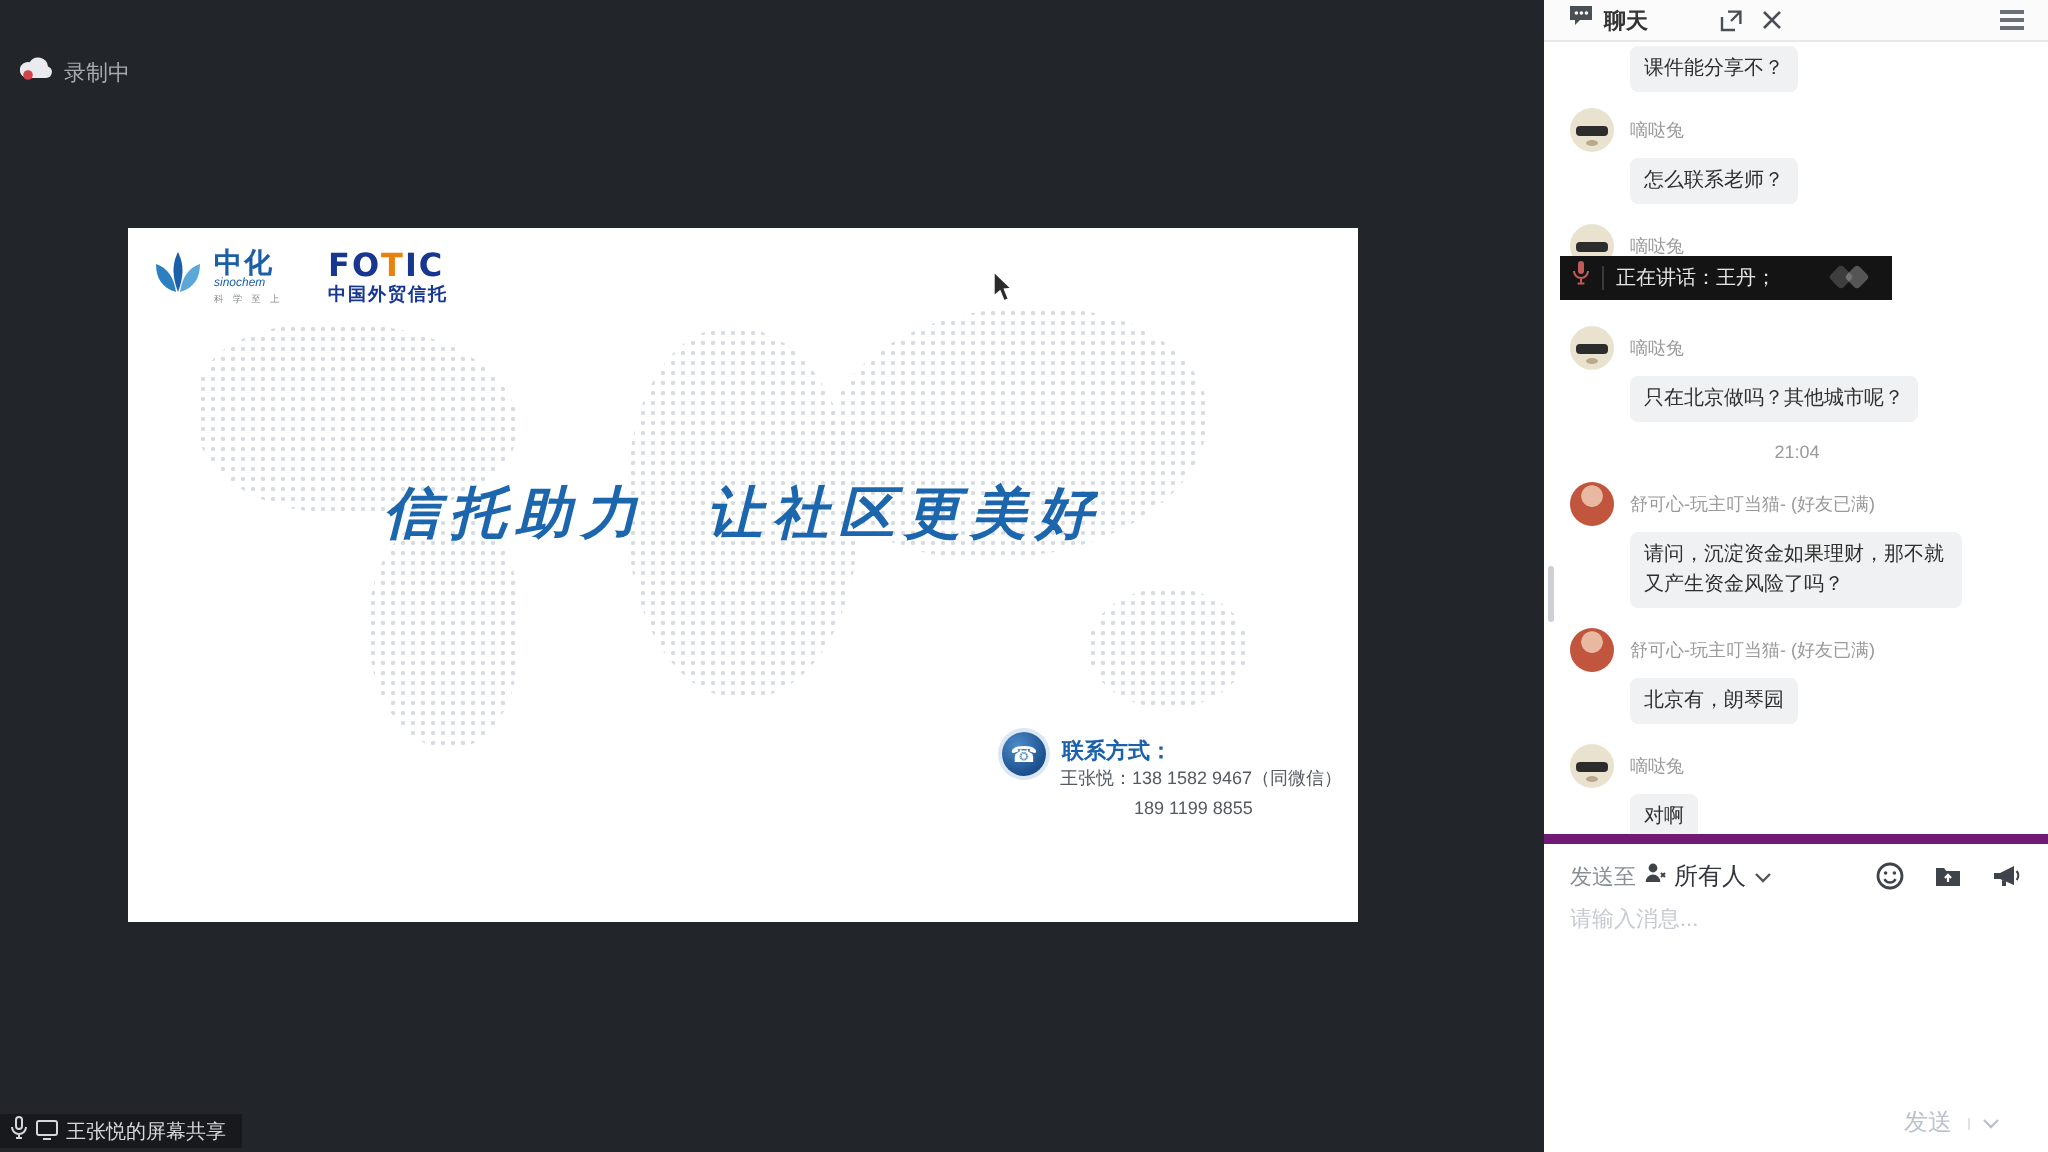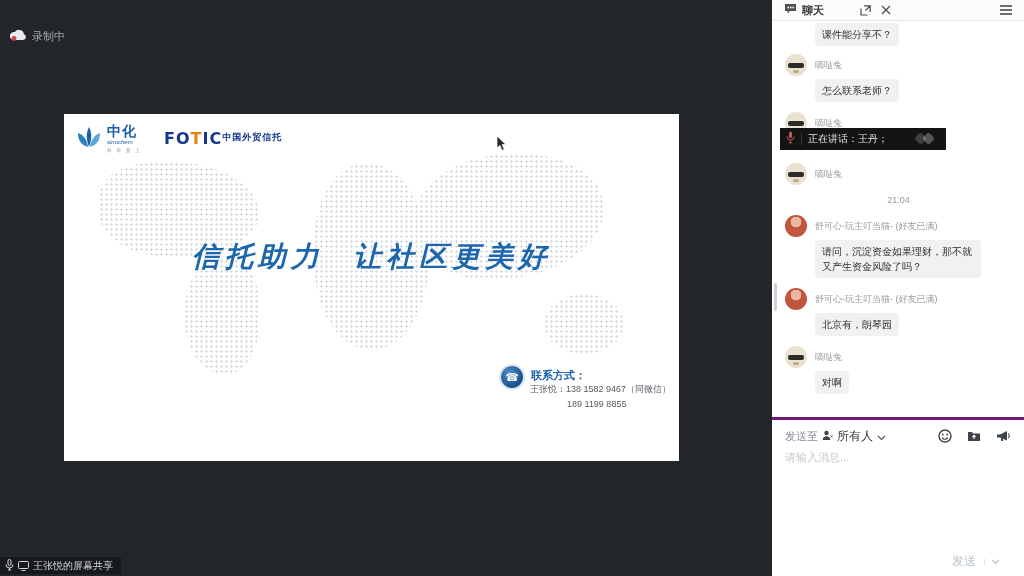--- a/index.html
+++ b/index.html
@@ -25,21 +25,21 @@
   .blob-af { left:250px; top:50px; width:115px; height:185px; border-radius:45% 55% 50% 50%; }
   .blob-as { left:350px; top:40px; width:190px; height:125px; border-radius:55% 45% 60% 40%; }
   .blob-au { left:480px; top:180px; width:80px; height:60px; border-radius:50%; }
 
   .logos { position:absolute; left:12px; top:10px; display:flex; align-items:center; gap:14px; }
   .sino { display:flex; align-items:center; gap:5px; }
   .sino-txt { display:flex; flex-direction:column; line-height:1; }
   .sino-cn { font-size:14px; font-weight:bold; color:#1b5fa8; letter-spacing:1px; }
   .sino-en { font-size:6px; font-style:italic; color:#1b5fa8; margin-top:1px; }
   .sino-slogan { font-size:6px; color:#8a8f94; letter-spacing:2px; margin-top:2px; transform:scale(.8); transform-origin:left; }
-  .fotic { display:flex; flex-direction:row; line-height:1; }
+  .fotic { display:flex; flex-direction:column; line-height:1; }
   .fotic-en { font-size:16px; font-weight:bold; color:#16368f; letter-spacing:1px; font-family:"DejaVu Sans",sans-serif; }
   .fotic-en .t { color:#e8820c; }
   .fotic-cn { font-size:9px; font-weight:bold; color:#16368f; margin-top:2px; letter-spacing:1px; }
 
   .slide-title { position:absolute; left:0; right:0; top:124px; text-align:center;
     font-family:"DejaVu Serif","Liberation Serif",serif; font-style:italic; font-weight:bold;
     font-size:28px; letter-spacing:5px; color:#1c66ae; white-space:pre; }
 
   .contact { position:absolute; left:437px; top:250px; width:175px; }
   .phone-ic { position:absolute; left:0; top:2px; width:22px; height:22px; border-radius:50%;
@@ -81,21 +81,21 @@
   .toast { position:absolute; left:8px; top:128px; width:166px; height:22px; background:#141414;
     display:flex; align-items:center; padding:0 6px; gap:6px; }
   .toast-div { width:1px; height:12px; background:#3a3a3a; }
   .toast-txt { font-size:10px; color:#e4e4e4; white-space:nowrap; }
   .wm { position:absolute; right:8px; top:4px; width:26px; height:14px; }
   .wm i { position:absolute; width:9px; height:9px; background:#ffffff; opacity:.18; transform:rotate(45deg); border-radius:2px; top:2px; }
   .wm i:first-child { left:4px; } .wm i:last-child { left:12px; opacity:.28; }
 
   .chat-scrollbar { position:absolute; left:2px; top:283px; width:3px; height:28px; background:#cdd0d4; border-radius:2px; }
 
-  .chat-footer { position:absolute; left:0; right:0; top:417px; bottom:0; border-top:3px solid #701a75; }
+  .chat-footer { position:absolute; left:0; right:0; top:417px; bottom:0; border-top:5px solid #701a75; }
   .sendrow { display:flex; align-items:center; gap:4px; padding:7px 12px 5px 13px; }
   .sendto { font-size:11px; color:#8a8f96; }
   .recipient { font-size:12px; color:#33373d; }
   .sr-spacer { flex:1; }
   .sr-ic { display:flex; align-items:center; justify-content:center; width:18px; height:16px; cursor:pointer; }
   .sr-ic + .sr-ic { margin-left:7px; }
   .msg-input { display:block; width:226px; height:78px; margin-left:13px; border:none; outline:none; resize:none;
     font-family:"Liberation Sans","DejaVu Sans",sans-serif; font-size:11px; color:#333; }
   .msg-input::placeholder { color:#c6cad1; }
   .sendbtn { position:absolute; right:24px; bottom:6px; display:flex; align-items:center; cursor:pointer; }
@@ -218,21 +218,21 @@
         <div class="msg">
           <div class="mhead">
             <span class="avatar rabbit"></span>
             <span class="uname">嘀哒兔</span>
           </div>
           <div class="covered-spacer"></div>
         </div>
         <div class="msg"><div class="mhead">
             <span class="avatar rabbit"></span>
             <span class="uname">嘀哒兔</span>
-          </div></div>
+          </div><div class="bubble">只在北京做吗？其他城市呢？</div></div>
         <div class="time-row">21:04</div>
         <div class="msg"><div class="mhead">
             <span class="avatar person"></span>
             <span class="uname">舒可心-玩主叮当猫- (好友已满)</span>
           </div><div class="bubble">请问，沉淀资金如果理财，那不就又产生资金风险了吗？</div></div>
         <div class="msg"><div class="mhead">
             <span class="avatar person"></span>
             <span class="uname">舒可心-玩主叮当猫- (好友已满)</span>
           </div><div class="bubble">北京有，朗琴园</div></div>
         <div class="msg"><div class="mhead">

